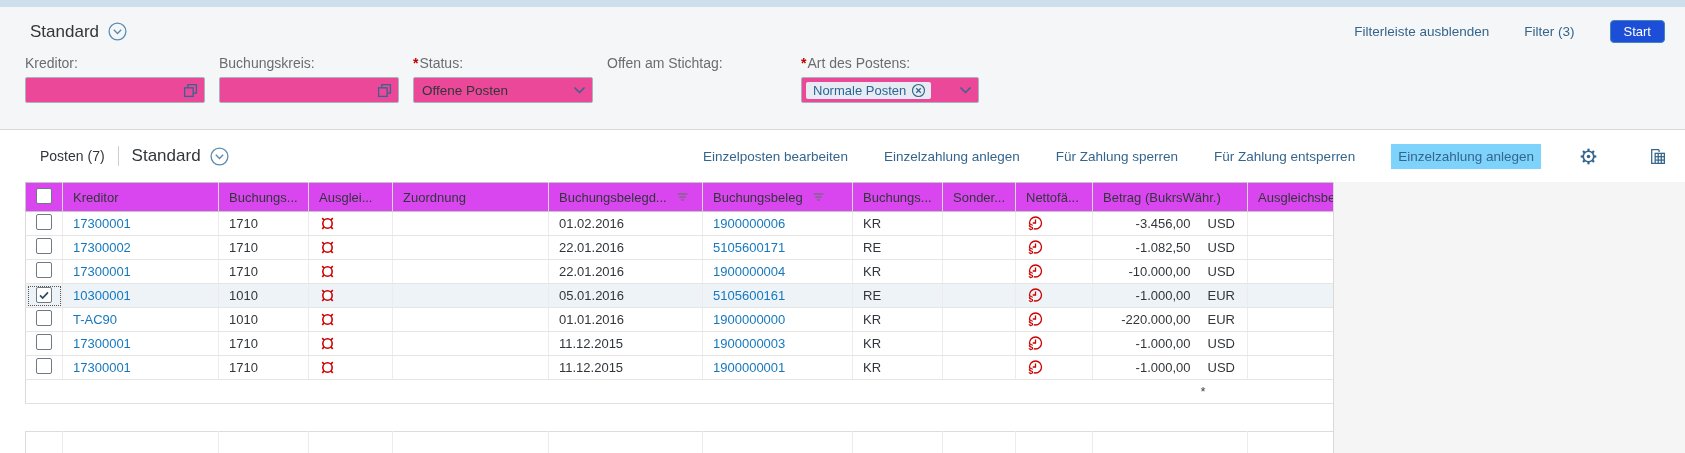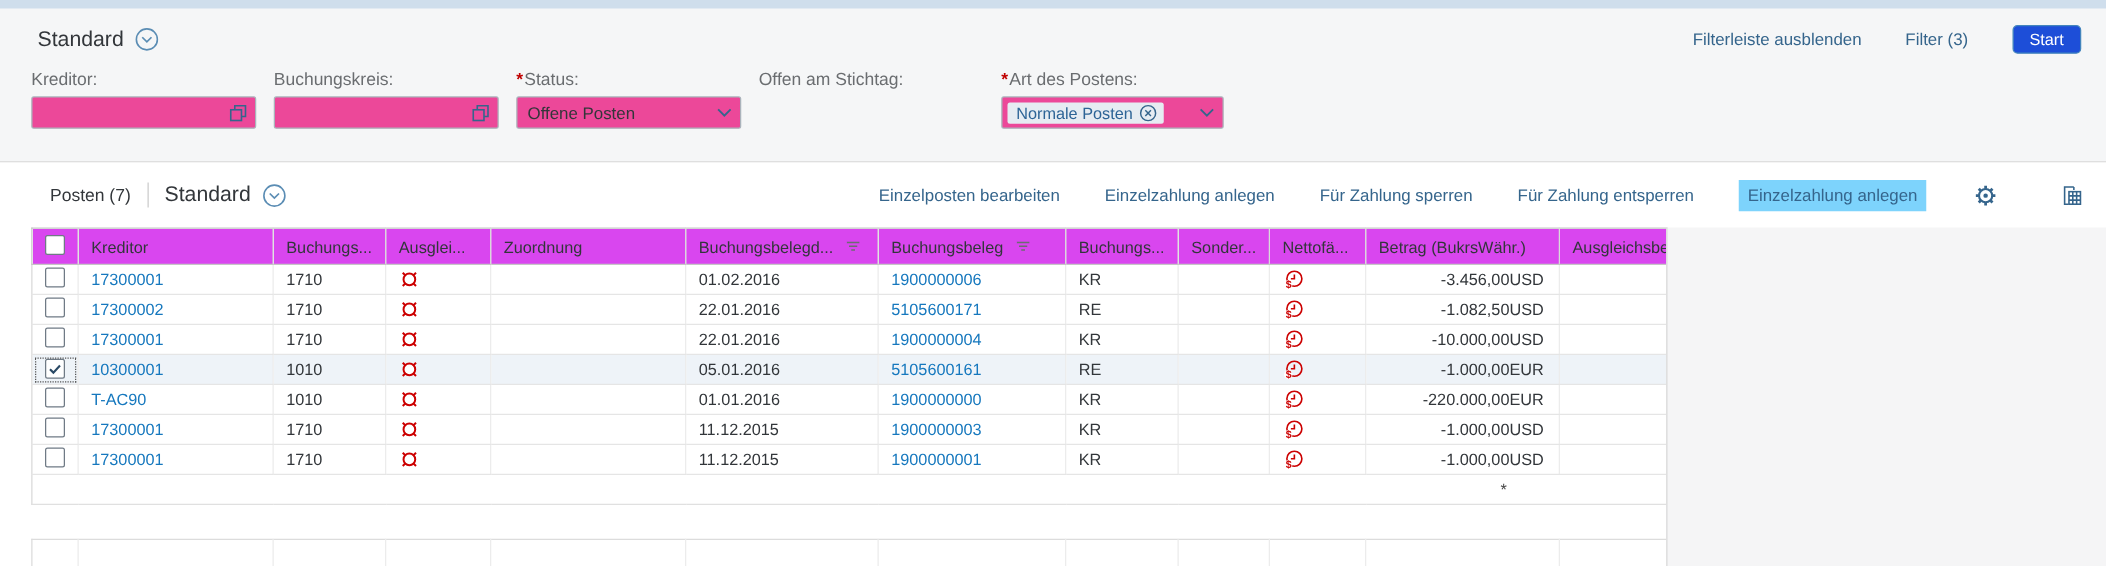--- a/index.html
+++ b/index.html
@@ -57,21 +57,21 @@
     border-top:1px solid #c6c6c6;border-bottom:1px solid #c6c6c6;border-right:1px solid #d9d9d9;}
   thead th:first-child{border-left:1px solid #c6c6c6;}
   tbody td{height:23px;border-bottom:1px solid #e5e5e5;border-right:1px solid #ececec;color:#32363a;}
   tbody td:first-child{border-left:1px solid #d9d9d9;}
   tbody td:last-child,thead th:last-child{border-right:1px solid #d9d9d9;}
   tr.sel td{background:#eef3f8;}
   .cell-link{color:#1678be;text-decoration:none;cursor:pointer;}
   td.c-center,th.c-center{text-align:center;}
   th.c-right{text-align:right;}
   .hdr-inner{display:inline-flex;align-items:center;gap:9px;}
-  .amt{display:flex;justify-content:flex-end;align-items:center;padding-right:2px;}
+  .amt{display:flex;justify-content:flex-end;align-items:center;gap:17px;padding-right:2px;}
   .cbx{width:14px;height:14px;border:1px solid #6f7a85;border-radius:2px;background:#fff;
     display:inline-flex;align-items:center;justify-content:center;cursor:pointer;}
   td.cb-cell,th.cb-cell{text-align:center;padding:0;}
   td.cb-focus{outline:1px dotted #555;outline-offset:-3px;}
   tr.footer td{height:23px;border-top:1px solid #949494;border-bottom:1px solid #e0e0e0;
     border-right:none;border-left:none;background:#fff;color:#555;}
   tr.footer td:first-child{border-left:1px solid #d9d9d9;}
   tr.footer td:last-child{border-right:1px solid #d9d9d9;}
   .footer-star{display:block;text-align:right;padding-right:32px;font-size:13px;color:#444;}
   .table-gap{height:27px;background:#fff;}

